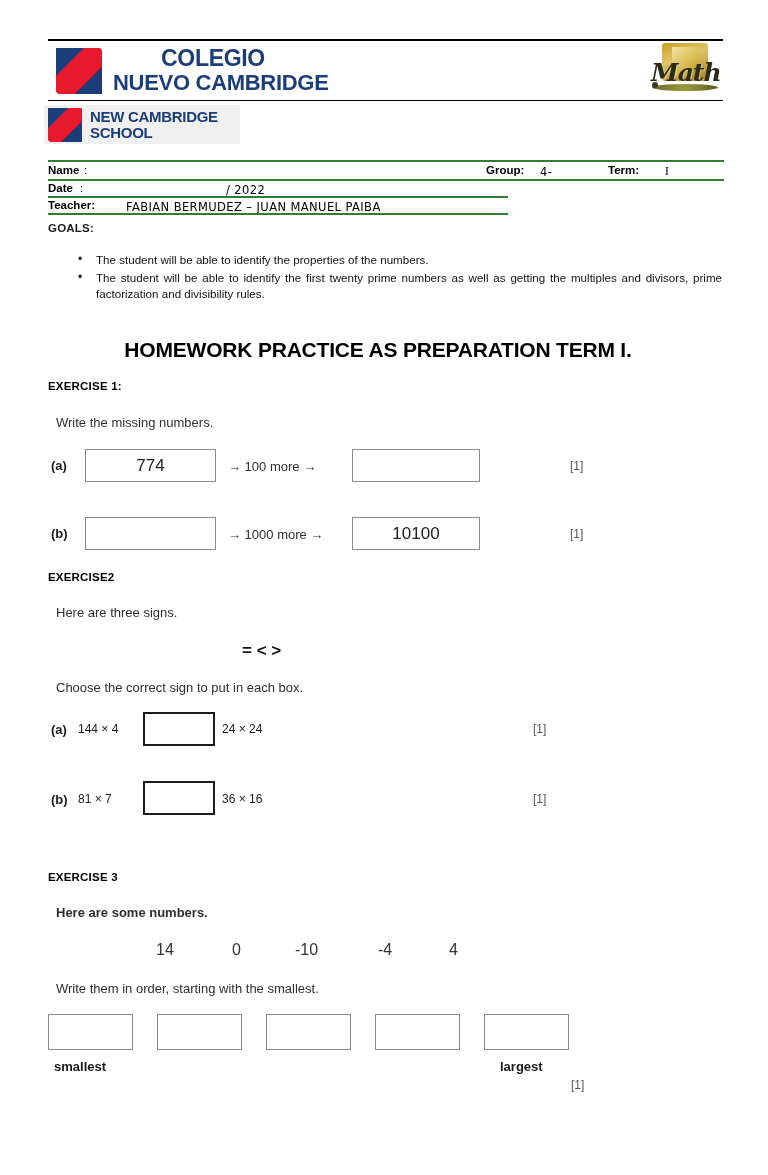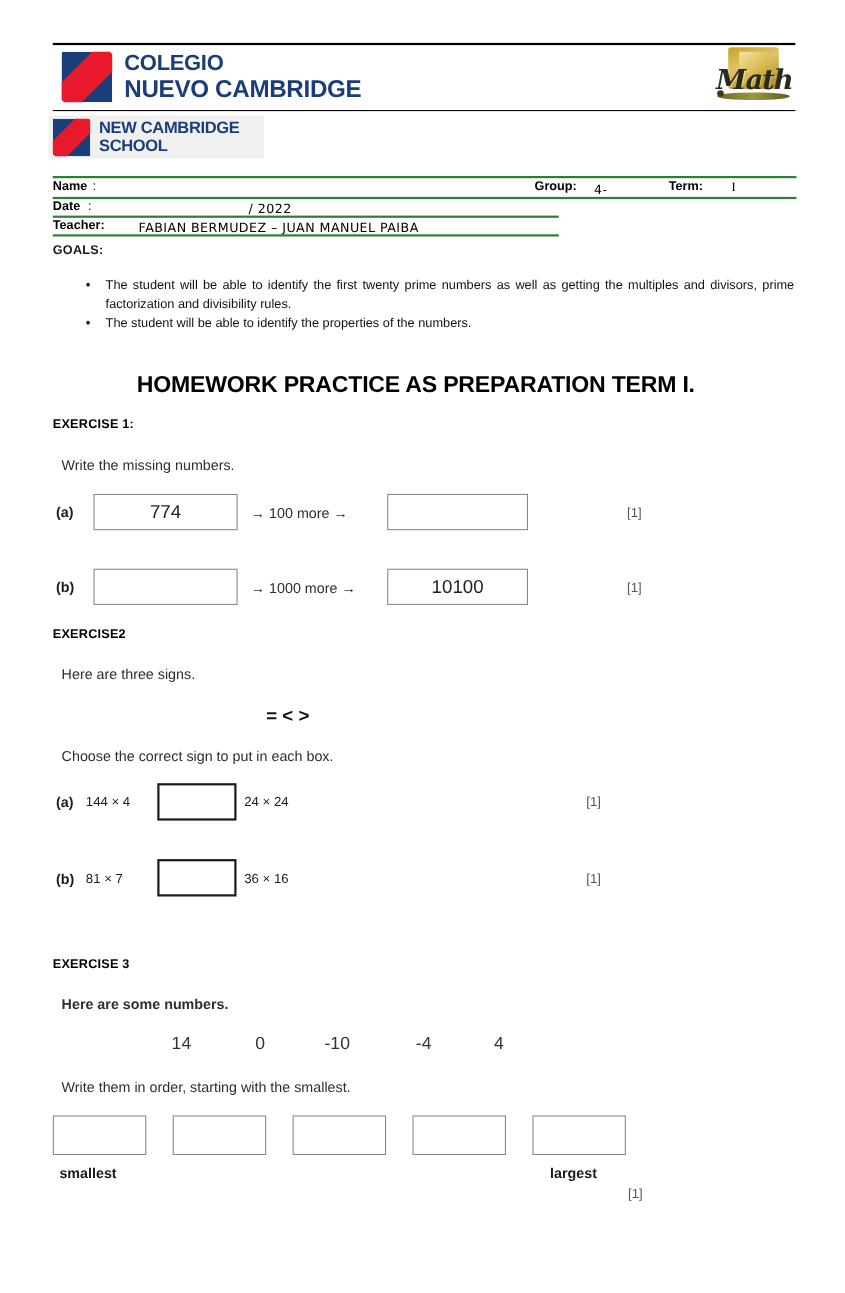--- a/index.html
+++ b/index.html
@@ -80,21 +80,21 @@
     margin-left: 11px;
     line-height: 1.0;
   }
   .logo-colegio .w1,
   .logo-colegio .w2 {
     font-family: "Liberation Sans", sans-serif;
     font-weight: bold;
     color: #1b3d7a;
     letter-spacing: -0.3px;
   }
-  .logo-colegio .w1 { font-size: 20px; }
+  .logo-colegio .w1 { font-size: 23px; margin-left: 48px; }
   .logo-colegio .w2 { font-size: 22px; margin-top: 2px; }
 
   .logo-school {
     position: absolute;
     left: 44px; top: 105px;
     width: 196px;
     height: 39px;
     background: #f0f0f0;
     display: flex;
     align-items: center;
@@ -399,22 +399,22 @@
     <div class="hdr-row" style="top:198px;">
       <span class="lbl" style="left:0px;">Teacher:</span>
       <span class="val" style="left:78px;">FABIAN BERMUDEZ  –  JUAN MANUEL PAIBA</span>
     </div>
 
     <div class="green-line" style="top:213px; width:460px;"></div>
   </div>
 
   <div class="goals-title">GOALS:</div>
   <ul class="goals-list">
+    <li>The student will be able to identify the properties of the numbers.</li>
     <li>The student will be able to identify the first twenty prime numbers as well as getting the multiples and divisors, prime factorization and divisibility  rules.</li>
-    <li>The student will be able to identify the properties of the numbers.</li>
   </ul>
 
   <div class="main-title">HOMEWORK PRACTICE AS PREPARATION TERM I.</div>
 
   <div class="ex-head" style="top:380px;">EXERCISE 1:</div>
   <div class="prompt" style="top:415px;">Write the missing numbers.</div>
 
   <div class="rowlab" style="left:51px; top:458px;">(a)</div>
   <div class="abox" style="left:85px; top:449px; width:131px; height:33px;">774</div>
   <div class="arrowtxt" style="left:228px; top:459px;">→ 100 more →</div>

